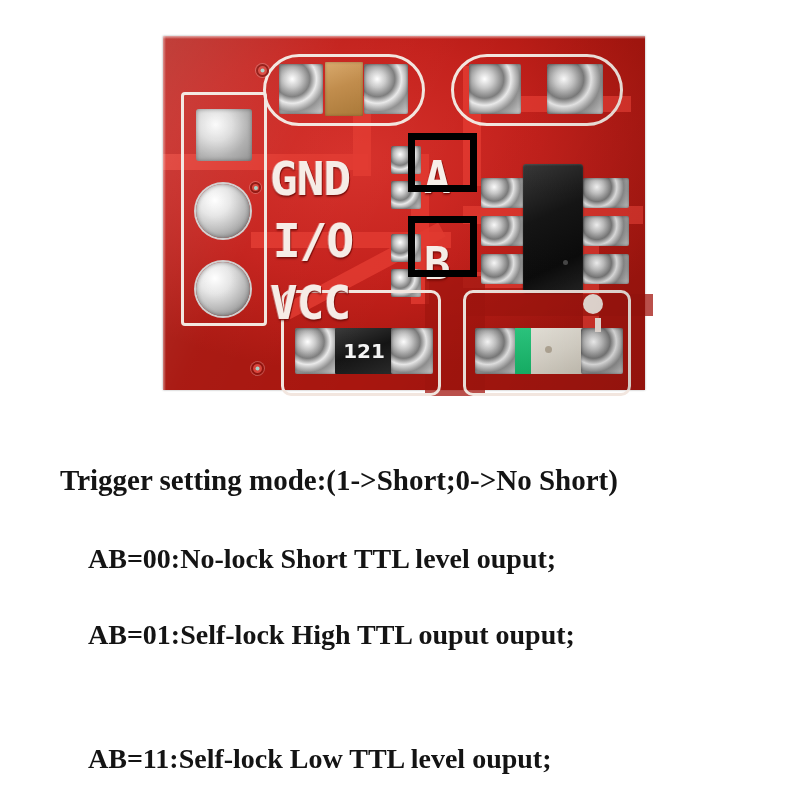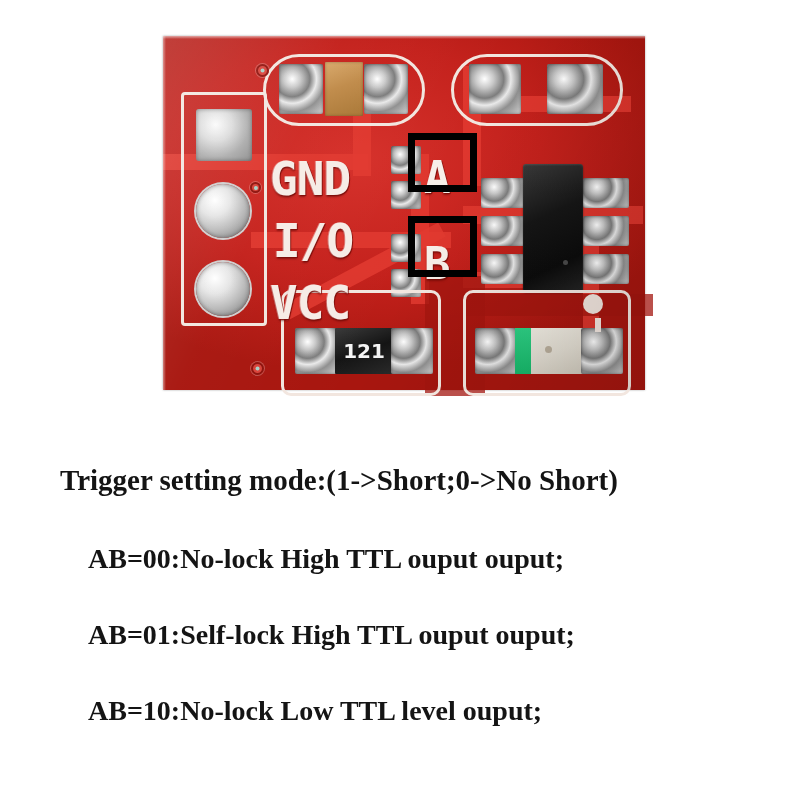--- a/index.html
+++ b/index.html
@@ -321,21 +321,21 @@
     <div class="board-edge-hl"></div>
     <div class="board-edge-left"></div>
 
     <div class="highlight-box" style="left:245px; top:97px;  width:69px; height:59px;"></div>
     <div class="highlight-box" style="left:245px; top:180px; width:69px; height:61px;"></div>
   </div>
 
   <div id="caption">
     <div class="cap-line cap-title">Trigger setting mode:(1-&gt;Short;0-&gt;No Short)</div>
     <div class="sp1"></div>
-    <div class="cap-line cap-item">AB=00:No-lock High TTL ouput ouput;</div>
+    <div class="cap-line cap-item">AB=00:No-lock Short TTL level ouput;</div>
     <div class="sp2"></div>
     <div class="cap-line cap-item">AB=01:Self-lock High TTL ouput ouput;</div>
     <div class="sp2"></div>
-    <div class="cap-line cap-item">AB=10:No-lock Low TTL level ouput;</div>
     <div class="sp2"></div>
+    <div class="cap-line cap-item">AB=11:Self-lock Low TTL level ouput;</div>
   </div>
 
 </div>
 
 </body></html>

